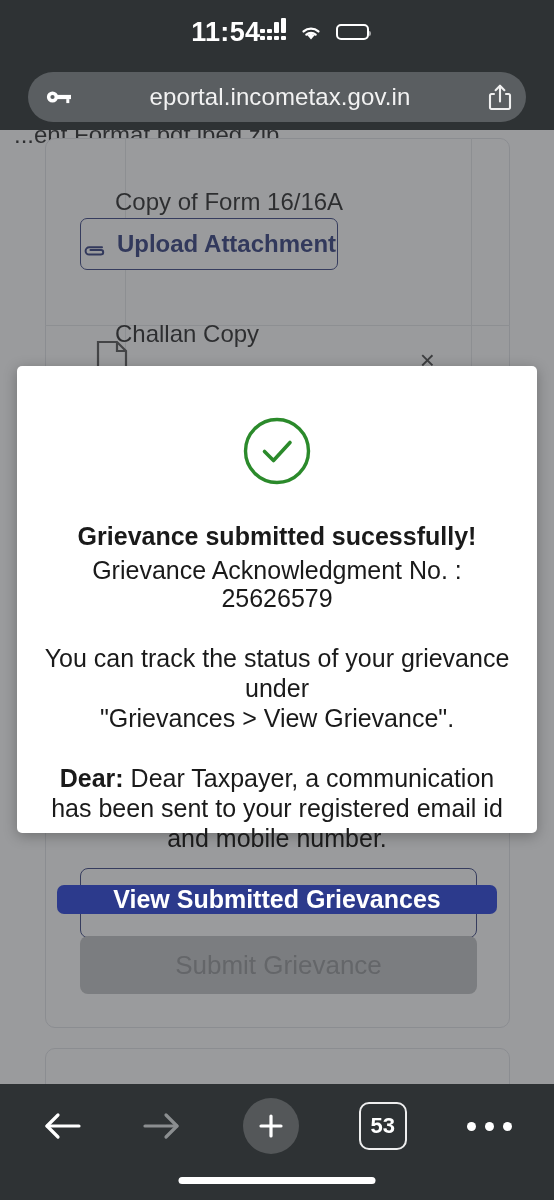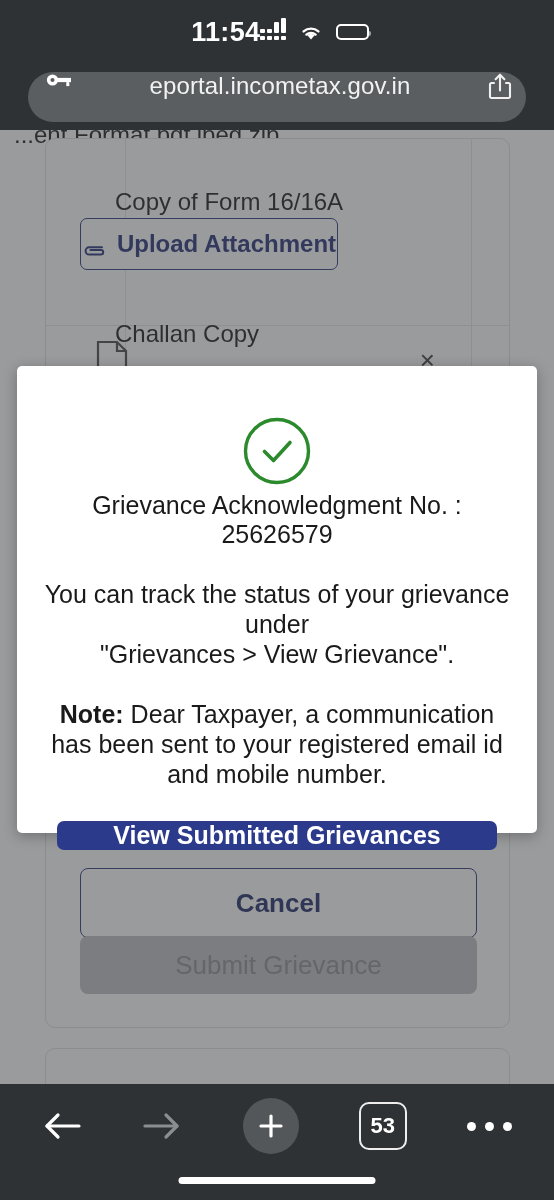--- a/index.html
+++ b/index.html
@@ -42,21 +42,21 @@
   .battery-fill{ height:100%; background:#ffffff; border-radius:2px; }
 
   
   .url-bar-wrap{
     position:absolute; top:64px; left:0; width:554px; height:66px;
     background:#2e3234; z-index:40;
     display:flex; align-items:center; justify-content:center;
   }
   .url-bar{
     width:498px; height:50px; background:#5a5e61; border-radius:25px;
-    display:flex; align-items:flex-start; padding:0 14px 0 18px; gap:23px;
+    display:flex; align-items:center; padding:0 14px 0 18px; gap:23px;
     position:relative;
   }
   .url-text{
     flex:1; text-align:center; color:#f2f2f2; font-size:24px;
     letter-spacing:.1px; white-space:nowrap; overflow:hidden;
   }
   .key-icon{ width:26px; height:16px; flex:0 0 auto; }
   .share-icon{ width:24px; height:28px; flex:0 0 auto; }
 
   
@@ -280,29 +280,30 @@
 <div class="dim"></div>
 
 <div class="modal">
   <span class="check-circle">
     <svg viewBox="0 0 70 70" width="70" height="70">
       <circle cx="35" cy="35" r="31.5" fill="none" stroke="#2b8a2b" stroke-width="3.4"></circle>
       <path d="M22.5 35.5 L31.5 44.5 L48 26.5" fill="none" stroke="#2b8a2b" stroke-width="3.6" stroke-linecap="round" stroke-linejoin="round"></path>
     </svg>
   </span>
 
+  <div class="modal-title">Grievance submitted sucessfully!</div>
   <div class="modal-ack">Grievance Acknowledgment No. : 25626579</div>
 
   <div class="modal-track">
     <span>You can track the status of your grievance under</span><br>
     <span>"Grievances &gt; View Grievance".</span>
   </div>
 
   <div class="modal-note">
-    <b>Note:</b><span> Dear Taxpayer, a communication has been sent to your registered email id and mobile number.</span>
+    <b>Dear:</b><span> Dear Taxpayer, a communication has been sent to your registered email id and mobile number.</span>
   </div>
 
   <button class="modal-cta">
     <span>View Submitted Grievances</span>
   </button>
 </div>
 
 <div class="toolbar">
   <div class="toolbar-row">
     <span class="tb-icon">

